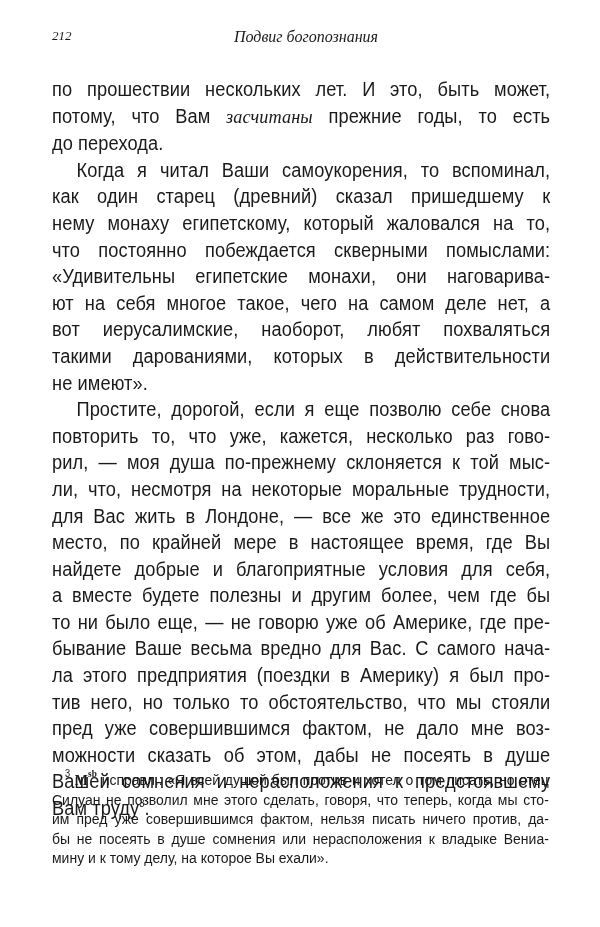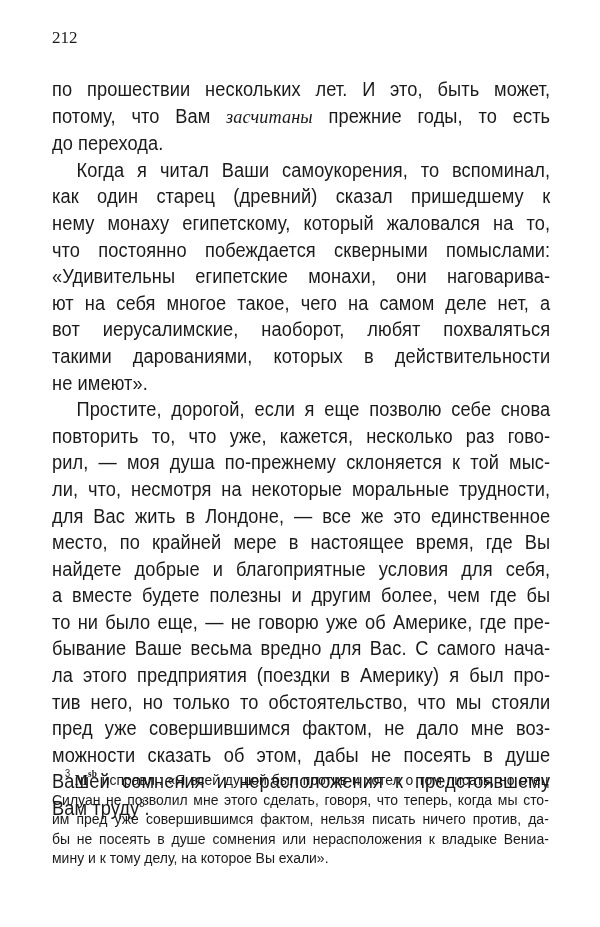--- a/index.html
+++ b/index.html
@@ -1,34 +1,35 @@
 <!DOCTYPE html>
 <html><head>
   <meta charset="utf-8">
   <style>
     html, body { margin: 0; padding: 0; background: #ffffff; }
     body { width: 600px; height: 927px; position: relative; overflow: hidden; color: #1a1a1a; }
     .running-head { position: absolute; top: 28px; left: 52px; width: 498px; height: 22px; font-family: "Liberation Serif", serif; }
-    .page-num { position: absolute; left: 0; top: 0; font-size: 17px; }
+    .page-num { position: absolute; left: 0; top: 0; font-size: 13px; font-style: italic; }
     .head-title { position: absolute; left: 0; width: 100%; top: 0; text-align: center; font-style: italic; font-size: 16px; padding-left: 10px; box-sizing: border-box; }
     .body-text { position: absolute; top: 76px; left: 52px; width: 498px; font-family: "Liberation Sans", sans-serif; font-size: 19.4px; line-height: 26.6px; letter-spacing: 0.1px; transform: scaleX(0.94); transform-origin: left top; width: 530px; }
     .line { white-space: nowrap; display: block; text-align: justify; text-align-last: justify; }
     .line.last { text-align-last: left; }
     .line.indent { padding-left: 26px; }
     .italic { font-family: "Liberation Serif", serif; font-style: italic; }
     sup { font-size: 10px; line-height: 0; vertical-align: 8px; }
     .footnote { position: absolute; top: 770px; left: 52px; font-family: "Liberation Sans", sans-serif; font-size: 15.2px; line-height: 19.6px; transform: scaleX(0.92); transform-origin: left top; width: 540px; }
     .footnote .line.indent { padding-left: 14px; }
     .fn-ms { font-family: "Liberation Serif", serif; font-weight: bold; }
   </style>
 </head>
 <body>
 
 <div class="running-head">
   <span class="page-num">212</span>
+  <div class="head-title">Подвиг богопознания</div>
 </div>
 
 <div class="body-text">
   <span class="line">по прошествии нескольких лет. И это, быть может,</span>
   <span class="line"><span>потому, что Вам</span> <span class="italic">засчитаны</span> <span>прежние годы, то есть</span></span>
   <span class="line last">до перехода.</span>
   <span class="line indent">Когда я читал Ваши самоукорения, то вспоминал,</span>
   <span class="line">как один старец (древний) сказал пришедшему к</span>
   <span class="line">нему монаху египетскому, который жаловался на то,</span>
   <span class="line">что постоянно побеждается скверными помыслами:</span>

